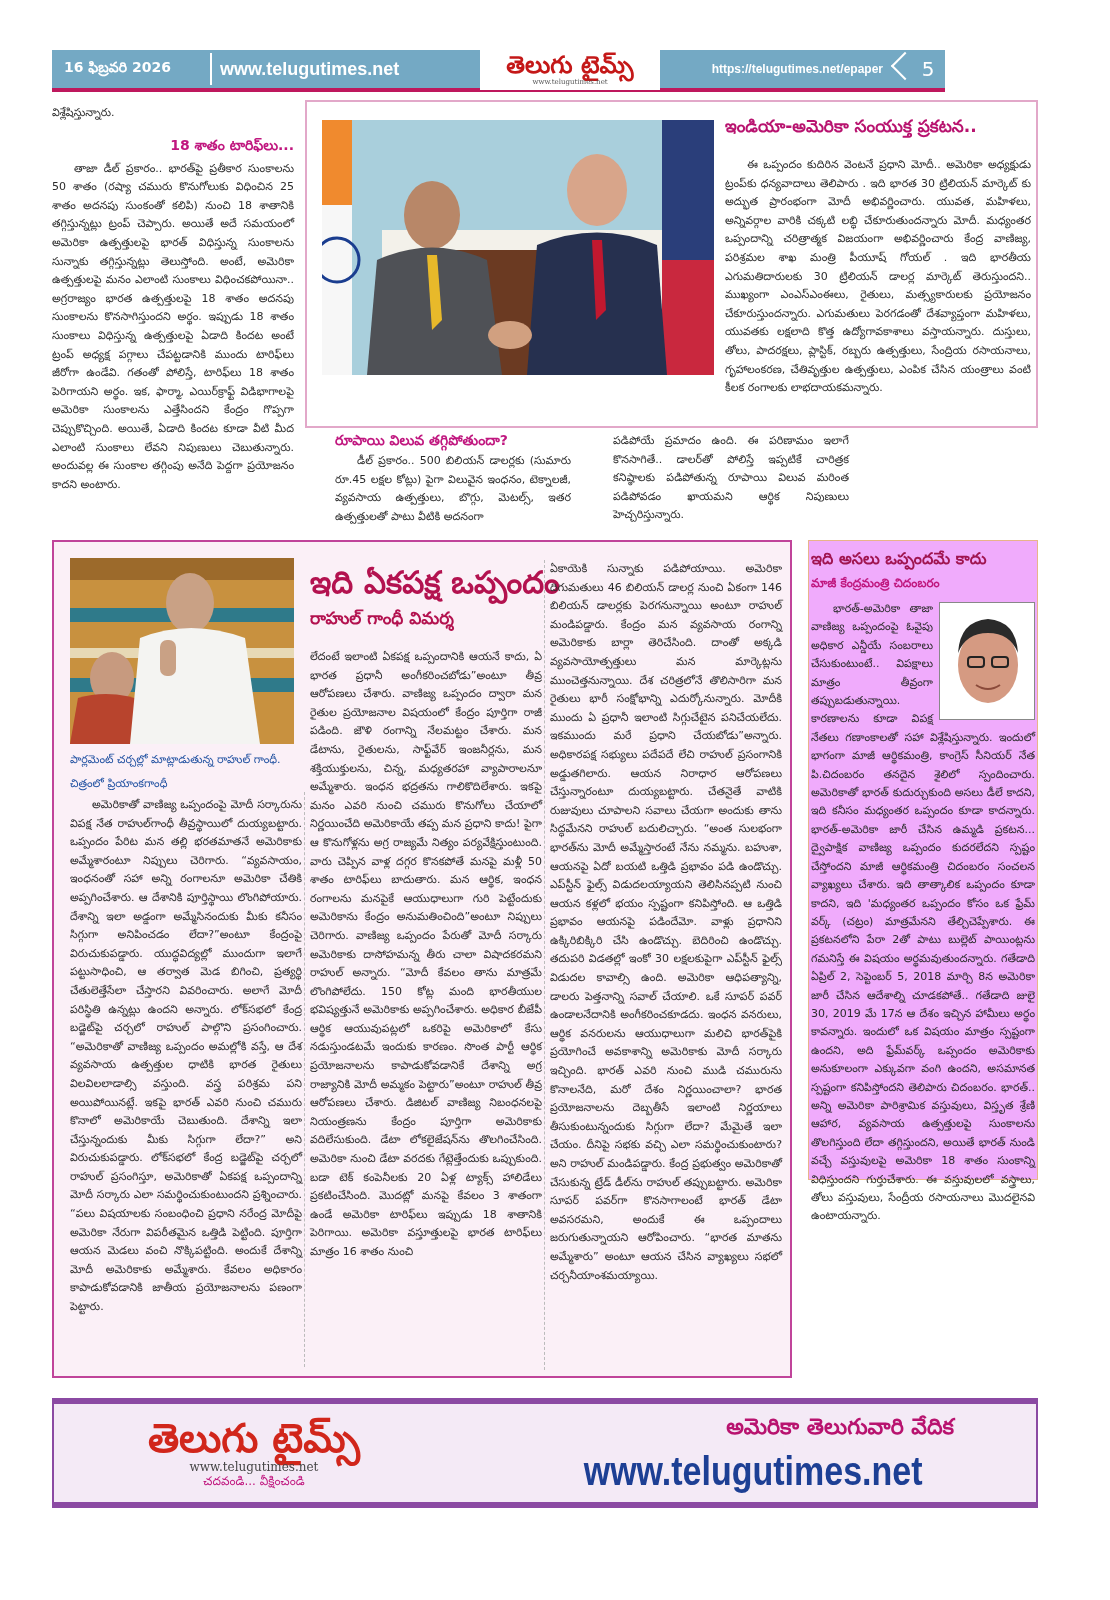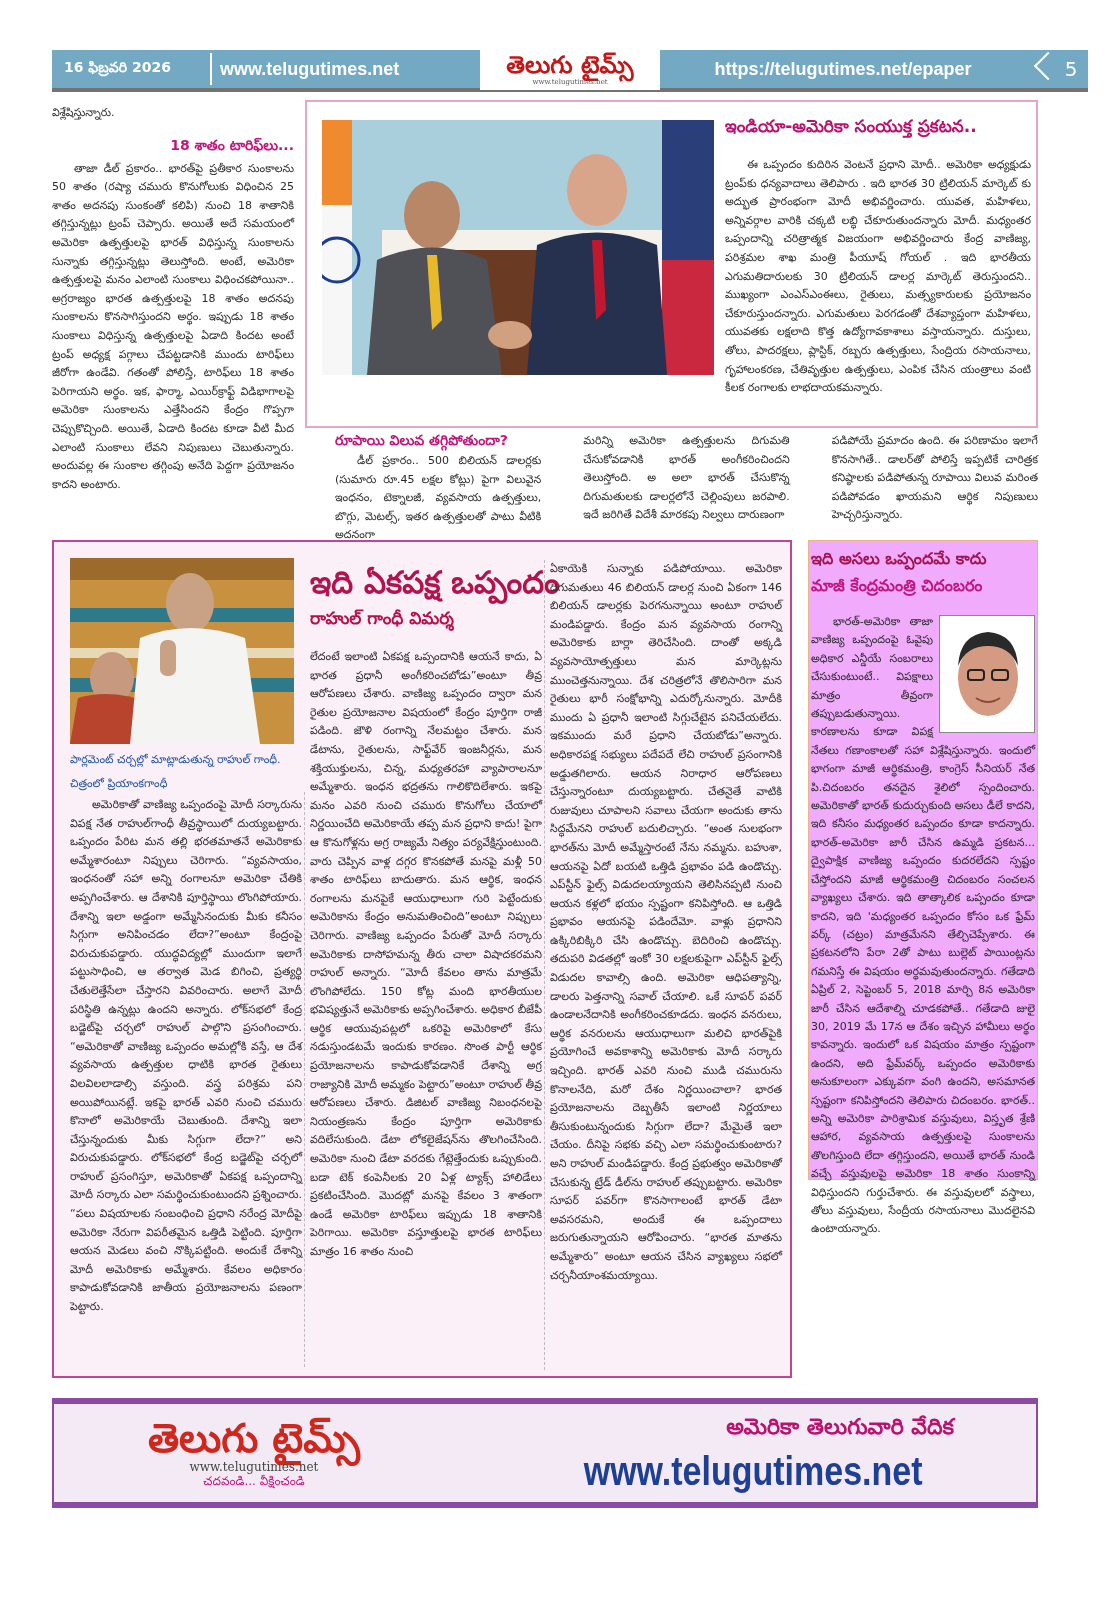--- a/index.html
+++ b/index.html
@@ -1,26 +1,26 @@
 <!DOCTYPE html>
 <html><head>
 <meta charset="utf-8">
 <style>
   * { box-sizing: border-box; margin: 0; padding: 0; }
   body { width: 1110px; height: 1600px; background: #ffffff; font-family: "DejaVu Sans", sans-serif; color: #222; position: relative; overflow: hidden; }
 
   
-  .header { position: absolute; left: 52px; top: 50px; width: 1036px; height: 42px; background: #74a9c4; border-bottom: 4px solid #737373; display: flex; align-items: center; }
+  .header { position: absolute; left: 52px; top: 50px; width: 893px; height: 42px; background: #74a9c4; border-bottom: 4px solid #be185d; display: flex; align-items: center; }
   .hdr-date { width: 150px; color: #fff; font-size: 14px; font-weight: bold; padding-left: 12px; }
   .hdr-sep { width: 2px; height: 32px; background: #fff; margin: 0 8px; }
   .hdr-site { width: 260px; color: #fff; font-size: 18px; font-weight: bold; font-family: "Liberation Sans", sans-serif; }
   .hdr-logo { width: 180px; height: 42px; background: #fff; display: flex; flex-direction: column; align-items: center; justify-content: center; }
   .hdr-logo .lt { color: #c41818; font-size: 24px; font-weight: bold; line-height: 26px; }
   .hdr-logo .ls { color: #555; font-size: 7px; font-family: "DejaVu Serif", serif; }
-  .hdr-epaper { flex: 1; color: #fff; font-size: 18px; font-weight: bold; text-align: center; padding-right: 8px; font-family: "Liberation Sans", sans-serif; }
+  .hdr-epaper { flex: 1; color: #fff; font-size: 12px; font-weight: bold; text-align: right; padding-right: 8px; font-family: "Liberation Sans", sans-serif; }
   .hdr-arrow { width: 20px; height: 42px; position: relative; }
   .hdr-arrow::before { content: ""; position: absolute; left: 4px; top: 8px; width: 18px; height: 18px; border-left: 2px solid #fff; border-bottom: 2px solid #fff; transform: rotate(45deg); }
   .hdr-page { width: 34px; color: #fff; font-size: 20px; text-align: center; }
 
   .body-text { font-size: 11px; line-height: 18.6px; text-align: justify; color: #2a2a2a; }
   .indent { text-indent: 2em; }
 
   
   .col-left-top { position: absolute; left: 52px; top: 104px; width: 242px; }
   .subhead-pink { color: #c0177f; font-weight: bold; font-size: 14px; margin: 14px 0 3px; text-align: right; }
@@ -44,21 +44,21 @@
   .rahul-title { position: absolute; left: 256px; top: 22px; font-size: 31px; color: #b3124f; font-weight: bold; }
   .rahul-sub { position: absolute; left: 256px; top: 66px; font-size: 17px; color: #b3124f; }
   .rahul-c1 { position: absolute; left: 16px; top: 254px; width: 232px; }
   .rahul-c2 { position: absolute; left: 256px; top: 106px; width: 232px; }
   .rahul-c3 { position: absolute; left: 496px; top: 18px; width: 232px; }
   .colrule { position: absolute; top: 100px; width: 1px; height: 720px; border-left: 1px dashed #bbb; }
 
   
   .box-chid { position: absolute; left: 808px; top: 540px; width: 230px; height: 640px; border: 1px solid #e8b48a; background: #f0abfc; padding: 8px 2px; }
   .chid-title { font-size: 16px; color: #a01450; font-weight: bold; }
-  .chid-sub { font-size: 16px; color: #c0177f; font-weight: bold; margin: 4px 0 14px; }
+  .chid-sub { font-size: 12px; color: #c0177f; font-weight: bold; margin: 4px 0 7px; }
   .chid-photo { float: right; width: 96px; height: 118px; border: 1px solid #888; background: #fff; margin: 2px 0 4px 6px; overflow: hidden; }
 
   
   .footer-ad { position: absolute; left: 52px; top: 1398px; width: 986px; height: 110px; background: #f4eaf6; border: 2px solid #8b4aa3; border-top: 6px solid #8b4aa3; border-bottom: 6px solid #8b4aa3; }
   .ad-logo { position: absolute; left: 50px; top: 12px; width: 300px; text-align: center; }
   .ad-logo .big { font-size: 40px; color: #d1261b; font-weight: bold; line-height: 44px; }
   .ad-logo .www { font-size: 12px; color: #444; font-family: "DejaVu Serif", serif; }
   .ad-logo .tag { font-size: 12px; color: #c0177f; }
   .ad-right { position: absolute; left: 480px; top: 10px; width: 420px; text-align: right; }
   .ad-right .t1 { font-size: 22px; color: #b8136f; font-weight: bold; }
@@ -111,23 +111,20 @@
     <p class="body-text indent">ఈ ఒప్పందం కుదిరిన వెంటనే ప్రధాని మోదీ.. అమెరికా అధ్యక్షుడు ట్రంప్‌కు ధన్యవాదాలు తెలిపారు . ఇది భారత 30 ట్రిలియన్ మార్కెట్ కు అద్భుత ప్రారంభంగా మోదీ అభివర్ణించారు. యువత, మహిళలు, అన్నివర్గాల వారికి చక్కటి లబ్ధి చేకూరుతుందన్నారు మోదీ. మధ్యంతర ఒప్పందాన్ని చరిత్రాత్మక విజయంగా అభివర్ణించారు కేంద్ర వాణిజ్య, పరిశ్రమల శాఖ మంత్రి పీయూష్ గోయల్ . ఇది భారతీయ ఎగుమతిదారులకు 30 ట్రిలియన్ డాలర్ల మార్కెట్ తెరుస్తుందని.. ముఖ్యంగా ఎంఎస్ఎంఈలు, రైతులు, మత్స్యకారులకు ప్రయోజనం చేకూరుస్తుందన్నారు. ఎగుమతులు పెరగడంతో దేశవ్యాప్తంగా మహిళలు, యువతకు లక్షలాది కొత్త ఉద్యోగావకాశాలు వస్తాయన్నారు. దుస్తులు, తోలు, పాదరక్షలు, ప్లాస్టిక్, రబ్బరు ఉత్పత్తులు, సేంద్రియ రసాయనాలు, గృహాలంకరణ, చేతివృత్తుల ఉత్పత్తులు, ఎంపిక చేసిన యంత్రాలు వంటి కీలక రంగాలకు లాభదాయకమన్నారు.</p>
   </div>
 </div>
 
 <div class="rupee-row">
   <div class="rupee-col">
     <h3 class="subhead-pink2">రూపాయి విలువ తగ్గిపోతుందా?</h3>
     <p class="body-text indent">డీల్ ప్రకారం.. 500 బిలియన్ డాలర్లకు (సుమారు రూ.45 లక్షల కోట్లు) పైగా విలువైన ఇంధనం, టెక్నాలజీ, వ్యవసాయ ఉత్పత్తులు, బొగ్గు, మెటల్స్, ఇతర ఉత్పత్తులతో పాటు వీటికి అదనంగా</p>
   </div>
   <div class="rupee-col">
-    <p class="body-text">మరిన్ని అమెరికా ఉత్పత్తులను దిగుమతి చేసుకోవడానికి భారత్ అంగీకరించిందని తెలుస్తోంది. అ అలా భారత్ చేసుకొన్న దిగుమతులకు డాలర్లలోనే చెల్లింపులు జరపాలి. ఇదే జరిగితే విదేశీ మారకపు నిల్వలు దారుణంగా</p>
-  </div>
-  <div class="rupee-col">
     <p class="body-text">పడిపోయే ప్రమాదం ఉంది. ఈ పరిణామం ఇలాగే కొనసాగితే.. డాలర్‌తో పోలిస్తే ఇప్పటికే చారిత్రక కనిష్ఠాలకు పడిపోతున్న రూపాయి విలువ మరింత పడిపోవడం ఖాయమని ఆర్థిక నిపుణులు హెచ్చరిస్తున్నారు.</p>
   </div>
 </div>
 
 <div class="box-rahul">
   <div class="photo2">
     <svg width="224" height="186" viewBox="0 0 224 186">
       <rect width="224" height="186" fill="#c8913f"></rect>
       <rect y="0" width="224" height="22" fill="#9c6a2b"></rect>
       <rect y="50" width="224" height="14" fill="#2f7a8a"></rect>

